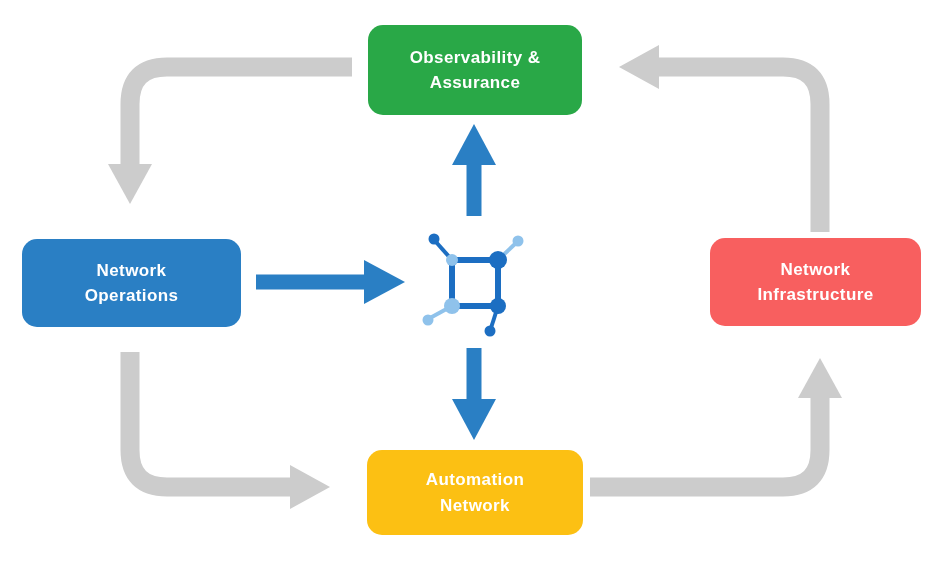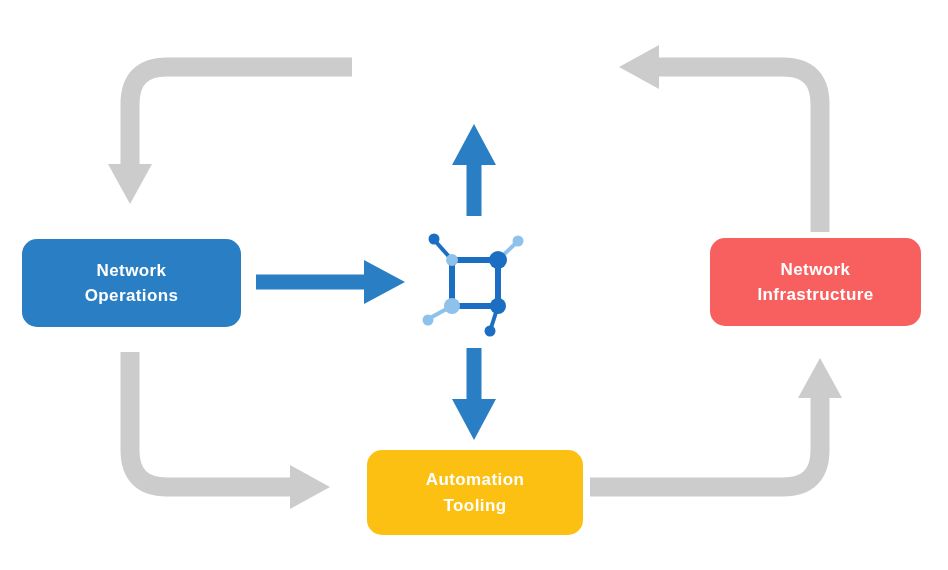--- a/index.html
+++ b/index.html
@@ -92,29 +92,33 @@
       </g>
       <g fill="#8FC2EB">
         <circle cx="452" cy="260" r="6"></circle>
         <circle cx="452" cy="306" r="8"></circle>
         <circle cx="518" cy="241" r="5.5"></circle>
         <circle cx="428" cy="320" r="5.5"></circle>
       </g>
     </g>
   </svg>
 
+  <div class="node" id="node-observability" style="background-color: rgb(41, 168, 71);">
+    <span class="node-label">Observability &amp;
+Assurance</span>
+  </div>
 
   <div class="node" id="node-operations" style="background-color: rgb(42, 127, 196);">
     <span class="node-label">Network
 Operations</span>
   </div>
 
   <div class="node" id="node-infrastructure" style="background-color: rgb(248, 95, 95);">
     <span class="node-label">Network
 Infrastructure</span>
   </div>
 
   <div class="node" id="node-automation" style="background-color: rgb(252, 192, 19);">
     <span class="node-label">Automation
-Tooling</span>
+Network</span>
   </div>
 
 </div>
 
 </body></html>

